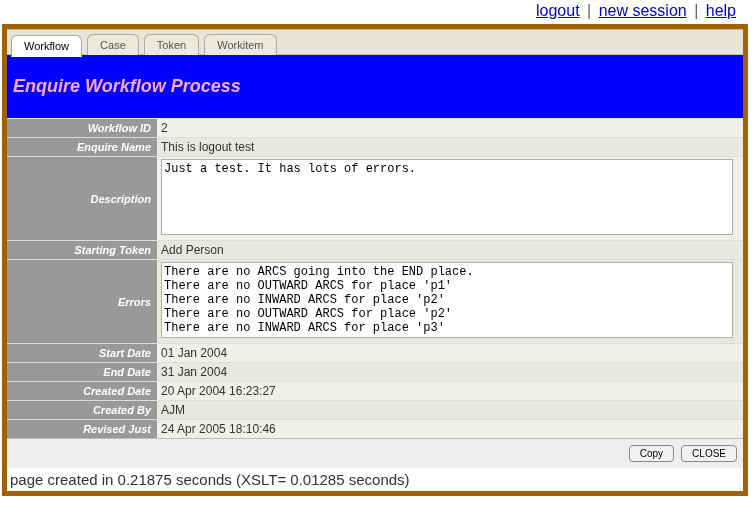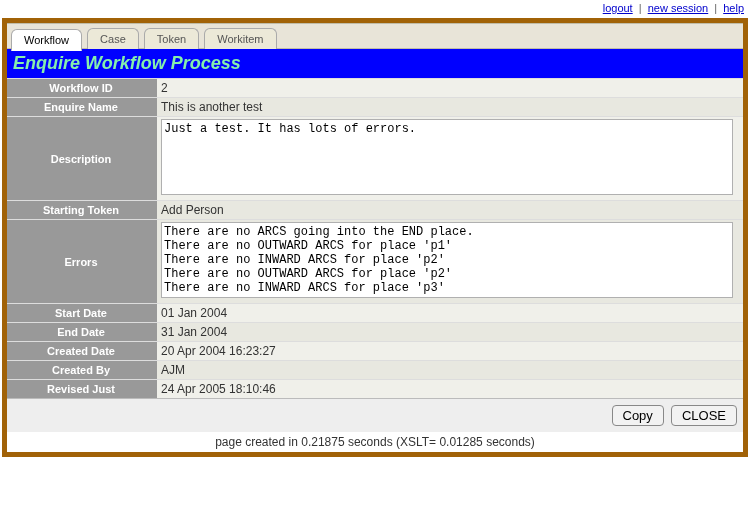--- a/index.html
+++ b/index.html
@@ -11,22 +11,22 @@
     background: #fff;
     width: 752px;
   }
   .container {
     border: 5px solid #a16207;
     margin: 2px;
     width: 746px;
   }
   .toplinks {
     text-align: right;
-    padding: 2px 8px;
-    font-size: 11px;
+    padding: 2px 16px;
+    font-size: 16px;
   }
   .toplinks a { color: #0000cc; text-decoration: underline; }
   .toplinks .sep { color: #666; padding: 0 3px; }
   .tabbar {
     background: #e8e4d8;
     border-top: 1px solid #c0bca8;
     border-bottom: 1px solid #c0bca8;
     padding: 4px 0 0 4px;
     height: 26px;
     position: relative;
@@ -55,42 +55,43 @@
   .breadcrumb {
     padding: 4px 6px;
     font-size: 11px;
     background: #fff;
     border-bottom: 1px solid #ccc;
   }
   .breadcrumb a { color: #0000cc; text-decoration: none; }
   .breadcrumb .bsep { color: #333; }
   .titlebar {
     background: #0000ff;
-    color: #86efac;
+    color: #f9a8d4;
     font-size: 18px;
     font-weight: bold;
     font-style: italic;
-    padding: 4px 6px;
+    padding: 21px 6px;
     font-family: Verdana, Geneva, sans-serif;
   }
   table.form {
     width: 100%;
     border-collapse: collapse;
   }
   table.form td {
     padding: 2px 4px;
     vertical-align: middle;
     border-top: 1px solid #ddd;
   }
   table.form td.lbl {
     width: 150px;
     background: #999999;
     color: #fff;
     font-weight: bold;
-    text-align: center;
+    font-style: italic;
+    text-align: right;
     font-size: 11px;
     padding-right: 6px;
   }
   table.form td.val {
     background: #f0f0ea;
     font-size: 12px;
     color: #333;
   }
   table.form tr.alt td.val { background: #e8e8e0; }
   textarea.ro {
@@ -103,31 +104,31 @@
     padding: 2px;
   }
   .footer-btns {
     text-align: right;
     padding: 6px;
     background: #eeeeee;
     border-top: 1px solid #bbb;
   }
   .btn {
     font-family: Verdana, sans-serif;
-    font-size: 13px;
+    font-size: 10px;
     padding: 2px 10px;
     border: 1px solid #888;
     border-radius: 4px;
     background: #f2f2f2;
     cursor: pointer;
     margin-left: 4px;
   }
   .pageinfo {
-    text-align: center;
-    font-size: 12px;
+    text-align: left;
+    font-size: 15px;
     color: #333;
     padding: 3px;
     background: #fff;
   }
 </style>
 </head>
 <body>
 
 <div class="toplinks">
   <a href="#">logout</a>
@@ -150,21 +151,21 @@
   <div class="titlebar">Enquire Workflow Process</div>
 
   <table class="form">
     <tbody>
         <tr>
       <td class="lbl">Workflow ID</td>
       <td class="val">2</td>
     </tr>
     <tr class="alt">
       <td class="lbl">Enquire Name</td>
-      <td class="val">This is another test</td>
+      <td class="val">This is logout test</td>
     </tr>
     <tr>
       <td class="lbl">Description</td>
       <td class="val">
         <textarea class="ro" rows="5" readonly="" style="">Just a test. It has lots of errors.</textarea>
       </td>
     </tr>
     <tr class="alt">
       <td class="lbl">Starting Token</td>
       <td class="val">Add Person</td>

